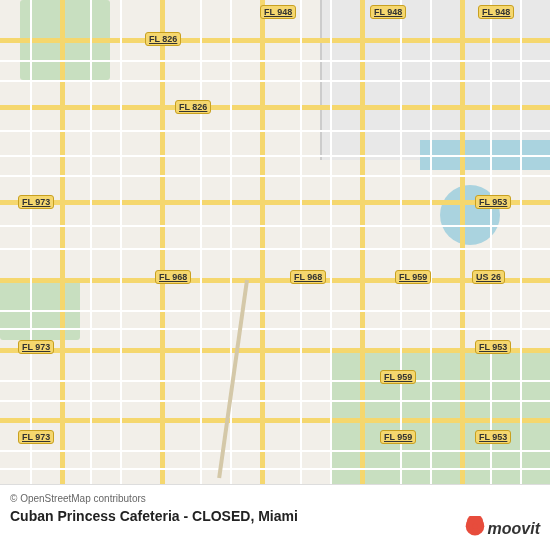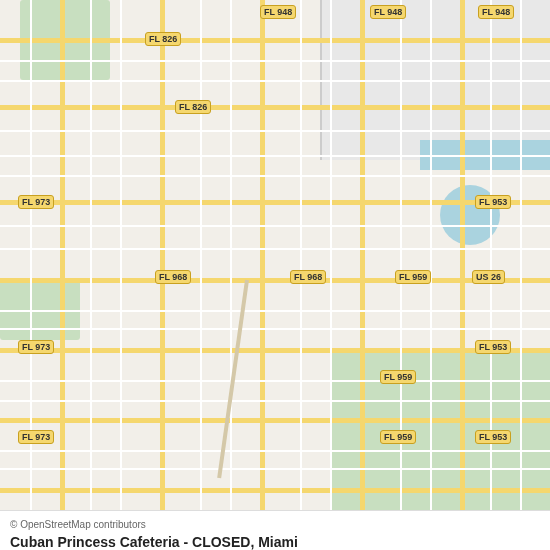--- a/index.html
+++ b/index.html
@@ -71,20 +71,21 @@
       position: absolute;
       background-color: #f5d76e;
       border: 1px solid #c8a020;
       border-radius: 3px;
       font-size: 9px;
       font-weight: bold;
       padding: 1px 3px;
       color: #333;
       white-space: nowrap;
       z-index: 10;
+      text-decoration: underline;
     }
 
     
     #take-me-there-btn {
       position: absolute;
       left: 50%;
       top: 41%;
       transform: translateX(-50%);
       background-color: #2ecc71;
       border-radius: 8px;
@@ -105,21 +106,21 @@
     .pin-icon {
       width: 30px;
       height: 38px;
     }
 
     
     #bottom-bar {
       position: absolute;
       bottom: 0; left: 0; right: 0;
       background-color: white;
-      padding: 8px 10px 0 10px;
+      padding: 8px 10px 26px 10px;
       z-index: 200;
       border-top: 1px solid #ddd;
     }
 
     #copyright-line {
       font-size: 10px;
       color: #666;
       margin-bottom: 4px;
     }
 
@@ -237,15 +238,25 @@
       <div class="road-label" style="top: 430px; left: 380px;">FL 959</div>
       <div class="road-label" style="top: 340px; left: 475px;">FL 953</div>
       <div class="road-label" style="top: 430px; left: 475px;">FL 953</div>
     </div>
 
 
   <div id="bottom-bar">
     <div id="copyright-line">© OpenStreetMap contributors</div>
     <div style="display:flex; align-items:center; justify-content:space-between;">
       <div id="place-name">Cuban Princess Cafeteria - CLOSED, Miami</div>
+      <div class="moovit-logo">
+
+        <svg class="moovit-pin" viewBox="0 0 22 28" xmlns="http://www.w3.org/2000/svg">
+          <ellipse cx="11" cy="11" rx="10" ry="10" fill="#e74c3c"></ellipse>
+          <ellipse cx="11" cy="11" rx="5" ry="5" fill="white"></ellipse>
+          <path d="M11 20 L6 14 Q2 9 2 7 A9 9 0 0 1 20 7 Q20 9 16 14 Z" fill="#e74c3c"></path>
+          <circle cx="11" cy="11" r="3" fill="#e74c3c"></circle>
+        </svg>
+        <span class="moovit-text">moovit</span>
+      </div>
     </div>
   </div>
 </div>
 
 </body></html>

